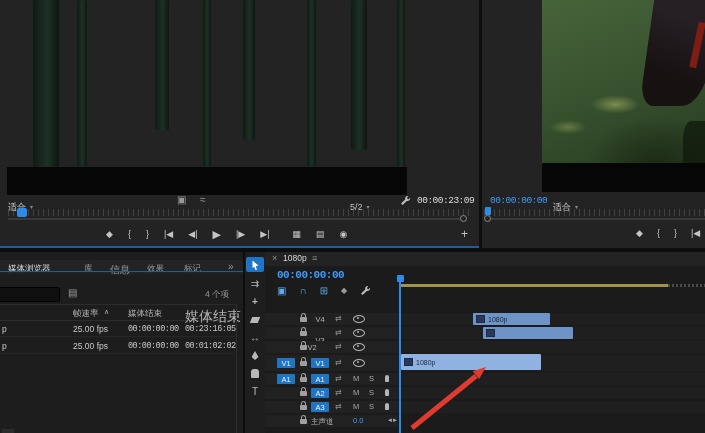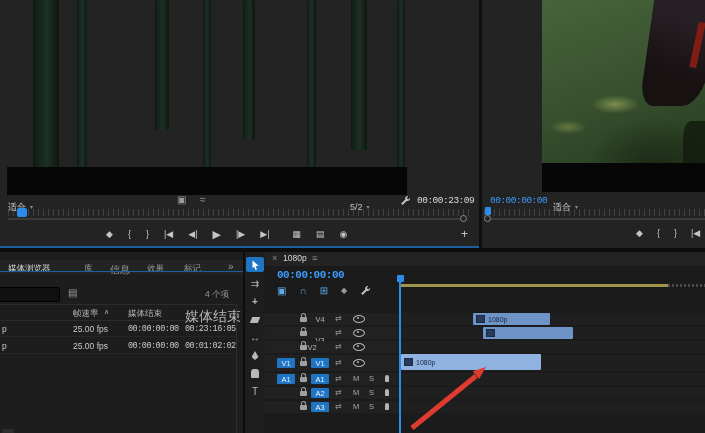--- a/index.html
+++ b/index.html
@@ -274,20 +274,26 @@
     <span class="mic" style="position:absolute;left:120px;top:2px"></span>
   </div>
   <div class="trackrow" style="top:401px;height:12px">
     <span class="lock" style="position:absolute;left:35px;top:4px"></span>
     <span class="badge on" style="position:absolute;left:46px;top:1px">A3</span>
     <span class="ab ic" style="left:70px;top:2px;font-size:8px;color:#8f8f8f">⇄</span>
     <span class="ab ic" style="left:88px;top:2px;font-size:7.5px;color:#aaa">M</span>
     <span class="ab ic" style="left:104px;top:2px;font-size:7.5px;color:#aaa">S</span>
     <span class="mic" style="position:absolute;left:120px;top:2px"></span>
   </div>
+  <div class="trackrow" style="top:415px;height:12px">
+    <span class="lock" style="position:absolute;left:35px;top:4px"></span>
+    <span class="ab cjk" style="left:46px;top:2px;font-size:7.5px;color:#b0b0b0">主声道</span>
+    <span class="ab ic" style="left:88px;top:2px;font-size:7.5px;color:#3f9bfa">0.0</span>
+    <span class="ab ic" style="left:122px;top:2px;font-size:6px;letter-spacing:-1px;color:#b0b0b0">◄►</span>
+  </div>
 
   <div class="rowstrip" style="top:313px;height:12px"></div>
   <div class="rowstrip" style="top:327px;height:12px"></div>
   <div class="rowstrip" style="top:341px;height:12px"></div>
   <div class="rowstrip" style="top:355px;height:16px"></div>
   <div class="rowstrip" style="top:373px;height:12px"></div>
   <div class="rowstrip" style="top:387px;height:12px"></div>
   <div class="rowstrip" style="top:401px;height:12px"></div>
 
   <div class="clip" style="left:473px;top:313px;width:77px;height:12px;background:#6e93c6">

